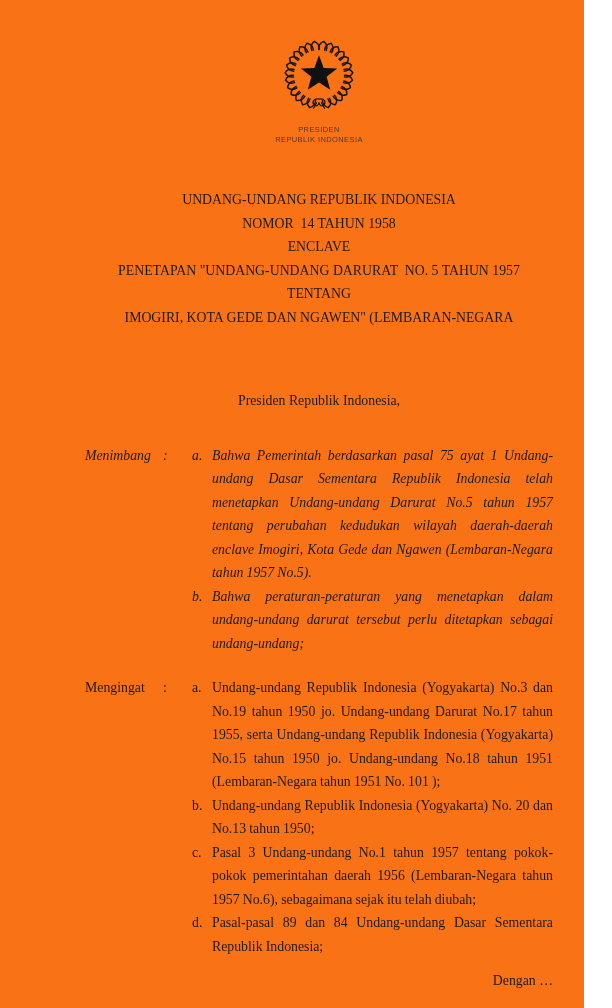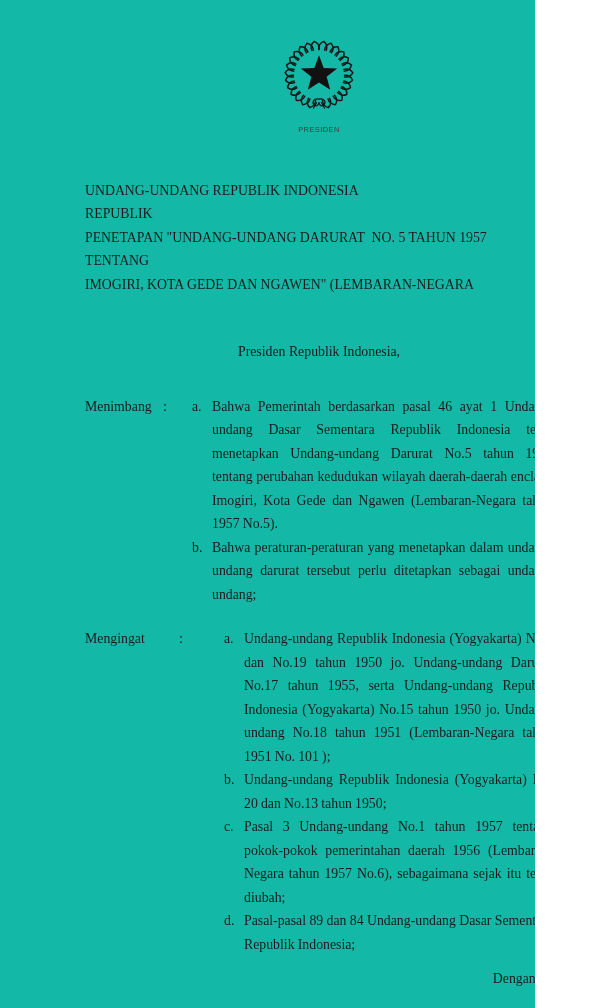--- a/index.html
+++ b/index.html
@@ -1,49 +1,49 @@
 <!DOCTYPE html>
 <html><head>
 <meta charset="utf-8">
 <style>
   * { margin:0; padding:0; box-sizing:border-box; }
   html,body { background:#ffffff; }
   .page {
     position:relative;
-    width:535px; height:1008px;
-    background:#14b8a6;
+    width:584px; height:1008px;
+    background:#f97316;
     color:#1b1b1b;
     font-family:"Liberation Serif", serif;
     overflow:hidden;
     padding-left:20px;
   }
   .content { position:absolute; left:85px; top:0; width:468px; }
 
   .emblem { width:74px; height:74px; margin:38px auto 0; }
   .emblem svg { display:block; width:74px; height:74px; }
 
   .letterhead {
     margin-top:13px;
     text-align:center;
     font-family:"Liberation Sans", sans-serif;
     font-size:7.5px;
     line-height:9.5px;
     color:#3e3e3e;
     letter-spacing:0.4px;
   }
 
-  .title { margin-top:44px; text-align:left; font-size:13.8px; line-height:23.5px; }
+  .title { margin-top:44px; text-align:center; font-size:13.8px; line-height:23.5px; }
   .title-line { white-space:pre-wrap; }
 
-  .salutation { margin-top:44px; text-align:center; font-size:13.8px; line-height:23.5px; }
+  .salutation { margin-top:60px; text-align:center; font-size:13.8px; line-height:23.5px; }
 
   .sections { font-size:13.8px; line-height:23.5px; }
   .section { display:grid; grid-template-columns:78px 29px 1fr; align-items:start; }
-  .sections > .section:first-child { margin-top:31px; }
-  .section + .section { margin-top:21px;gap:16px; }
+  .sections > .section:first-child { margin-top:31px;font-style:italic; }
+  .section + .section { margin-top:21px; }
   .sec-items { display:flex; flex-direction:column; }
   .item { display:grid; grid-template-columns:20px 1fr; }
   .item-text { text-align:justify; word-spacing:-0.3px; }
 
   .continuation { margin-top:11px; text-align:right; font-size:13.8px; line-height:23.5px; }
 </style>
 </head>
 <body>
 
 <div class="page">
@@ -83,39 +83,41 @@
           <use href="#lf" transform="rotate(-164 60 60)"></use>
         </g>
         <path d="M60 99 c-8 -2 -13 5 -7 10 c4 3 7 -2 7 -5 c0 3 3 8 7 5 c6 -5 1 -12 -7 -10" fill="none" stroke="#161616" stroke-width="2"></path>
         <path d="M56 105 l-5 9 M64 105 l5 9" fill="none" stroke="#161616" stroke-width="2" stroke-linecap="round"></path>
         <polygon points="60,28 67.6,48.5 89.5,49.4 72.4,63 78.2,84.1 60,72 41.8,84.1 47.6,63 30.5,49.4 52.4,48.5" fill="#111111"></polygon>
       </svg>
     </div>
 
     <div class="letterhead">
       <div>PRESIDEN</div>
+      <div>REPUBLIK INDONESIA</div>
     </div>
 
     <div class="title">
         <div class="title-line">UNDANG-UNDANG REPUBLIK INDONESIA</div>
-        <div class="title-line">REPUBLIK</div>
+        <div class="title-line">NOMOR  14 TAHUN 1958</div>
+        <div class="title-line">ENCLAVE</div>
         <div class="title-line">PENETAPAN "UNDANG-UNDANG DARURAT  NO. 5 TAHUN 1957 TENTANG</div>
         <div class="title-line">IMOGIRI, KOTA GEDE DAN NGAWEN" (LEMBARAN-NEGARA</div>
       </div>
 
     <div class="salutation">Presiden Republik Indonesia,</div>
 
     <div class="sections">
         <div class="section">
           <div class="sec-label">Menimbang</div>
           <div class="sec-colon">:</div>
           <div class="sec-items">
             <div class="item">
               <div class="marker">a.</div>
-              <div class="item-text">Bahwa Pemerintah berdasarkan pasal 46 ayat 1 Undang-undang Dasar Sementara Republik Indonesia telah menetapkan Undang-undang Darurat  No.5 tahun 1957 tentang perubahan kedudukan wilayah daerah-daerah enclave Imogiri, Kota Gede dan Ngawen (Lembaran-Negara tahun 1957 No.5).</div>
+              <div class="item-text">Bahwa Pemerintah berdasarkan pasal 75 ayat 1 Undang-undang Dasar Sementara Republik Indonesia telah menetapkan Undang-undang Darurat  No.5 tahun 1957 tentang perubahan kedudukan wilayah daerah-daerah enclave Imogiri, Kota Gede dan Ngawen (Lembaran-Negara tahun 1957 No.5).</div>
             </div>
             <div class="item">
               <div class="marker">b.</div>
               <div class="item-text">Bahwa peraturan-peraturan yang menetapkan dalam undang-undang darurat tersebut perlu ditetapkan sebagai undang-undang;</div>
             </div>
           </div>
         </div>
         <div class="section">
           <div class="sec-label">Mengingat</div>
           <div class="sec-colon">:</div>

